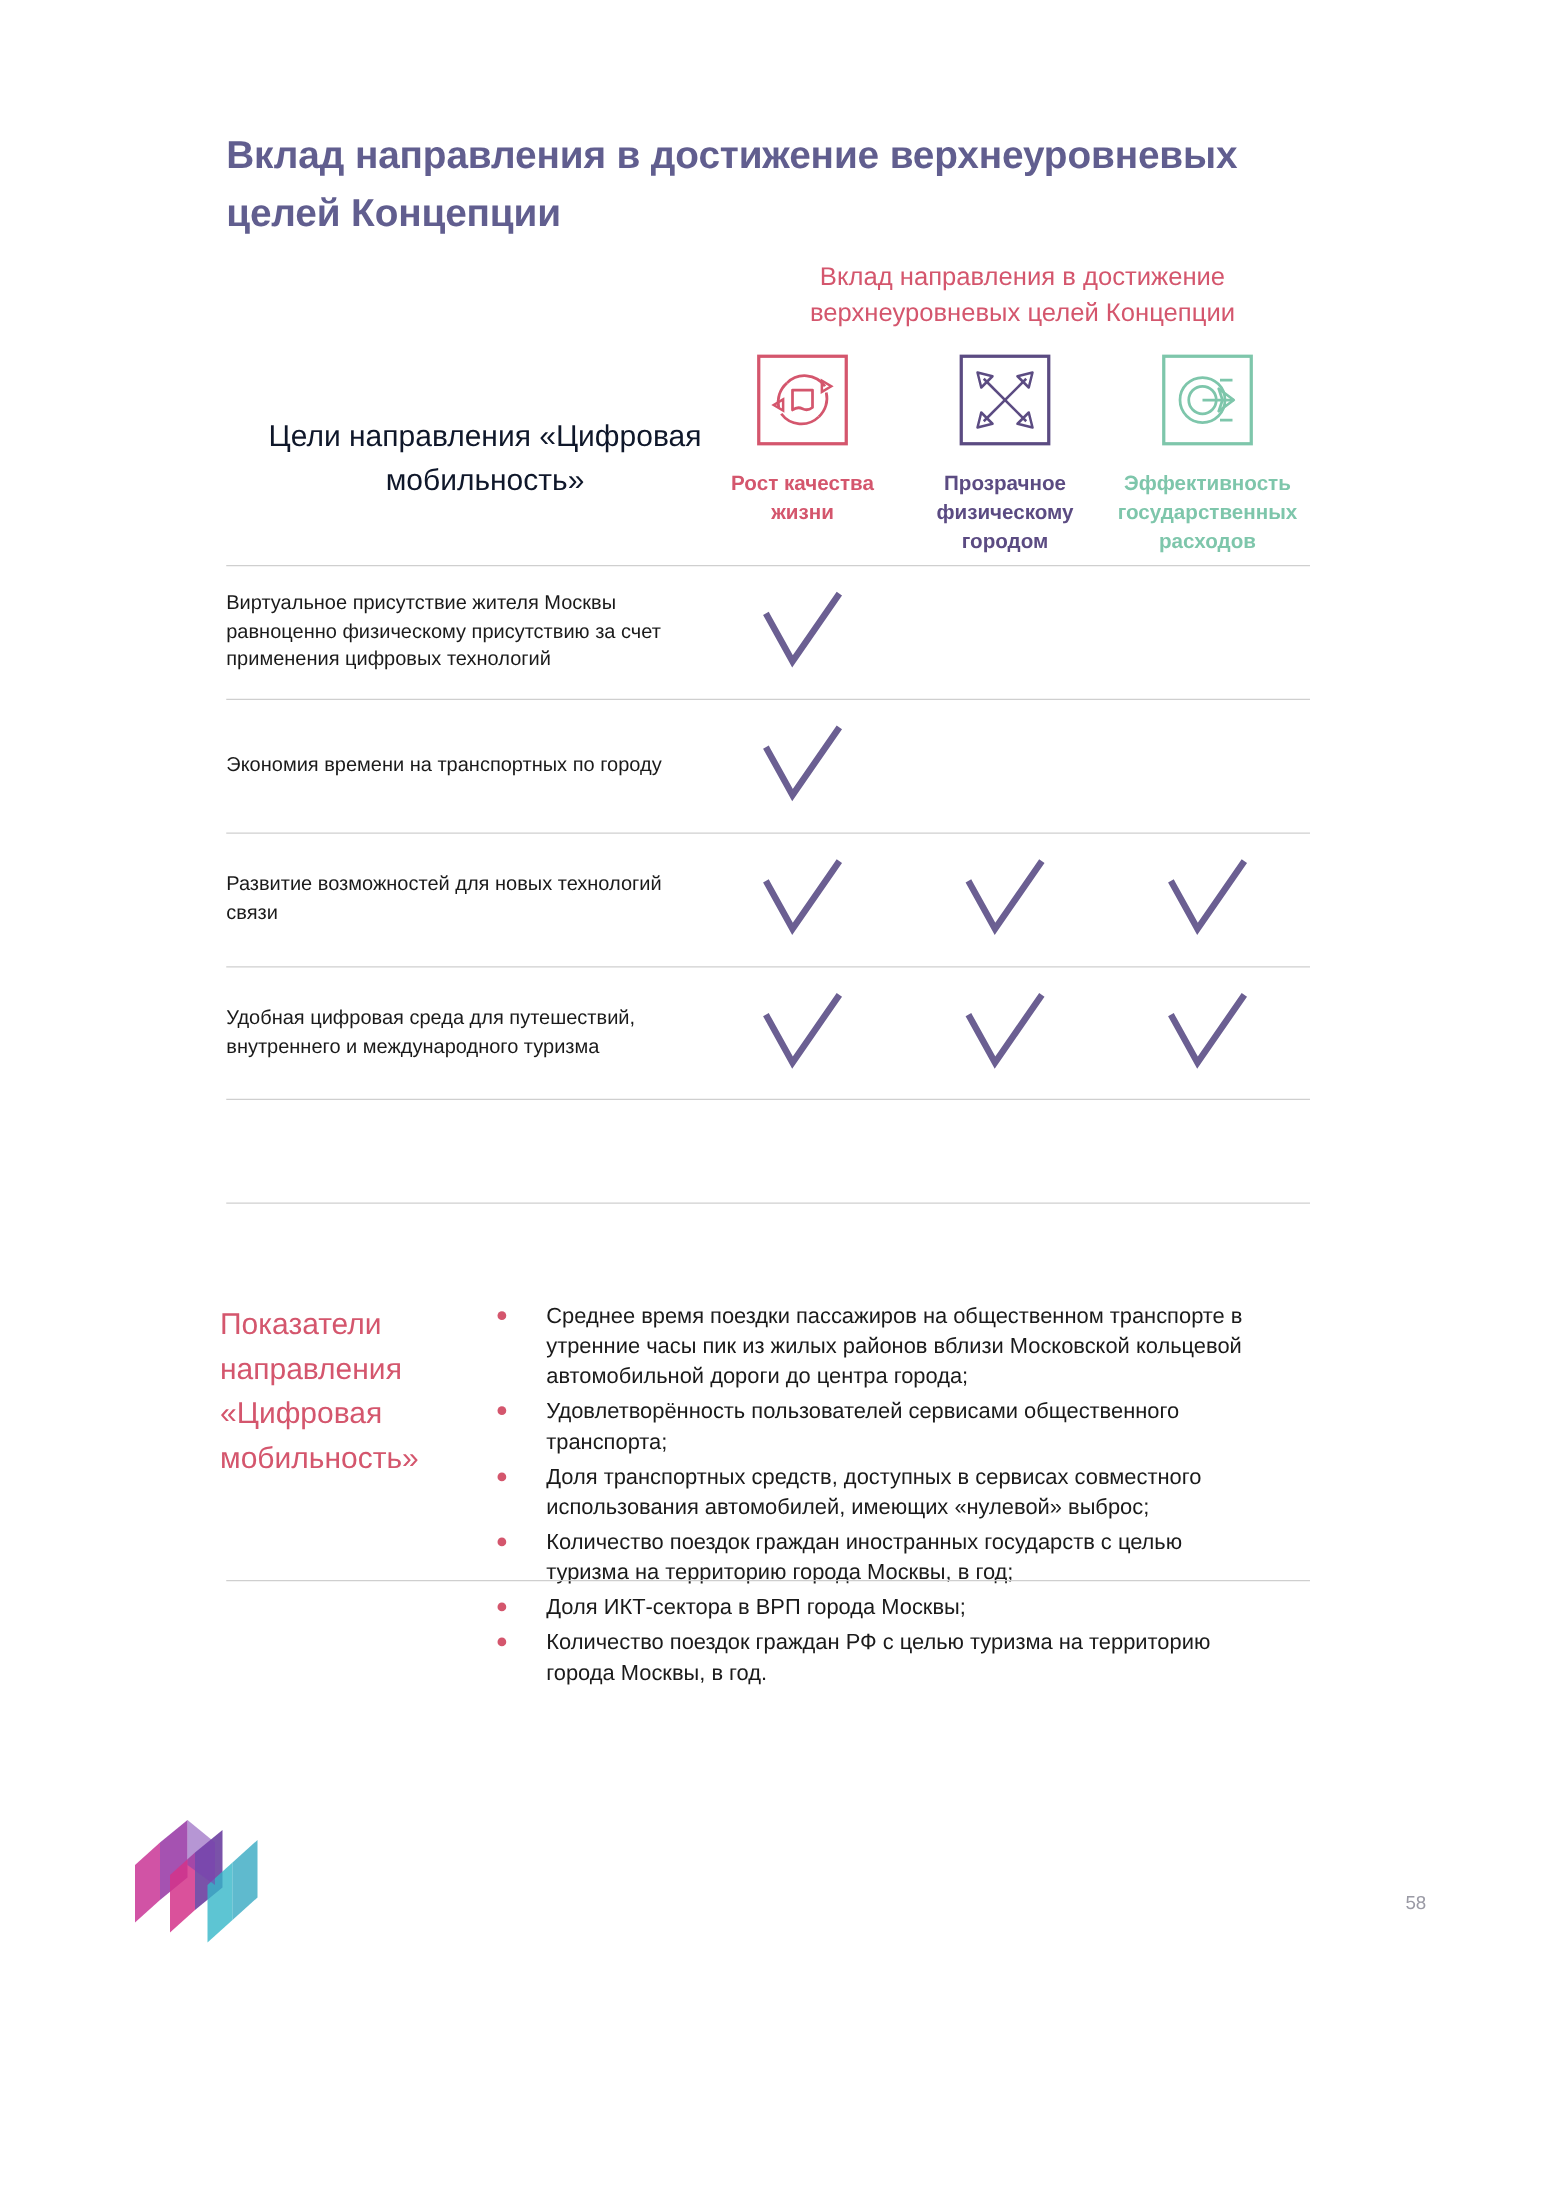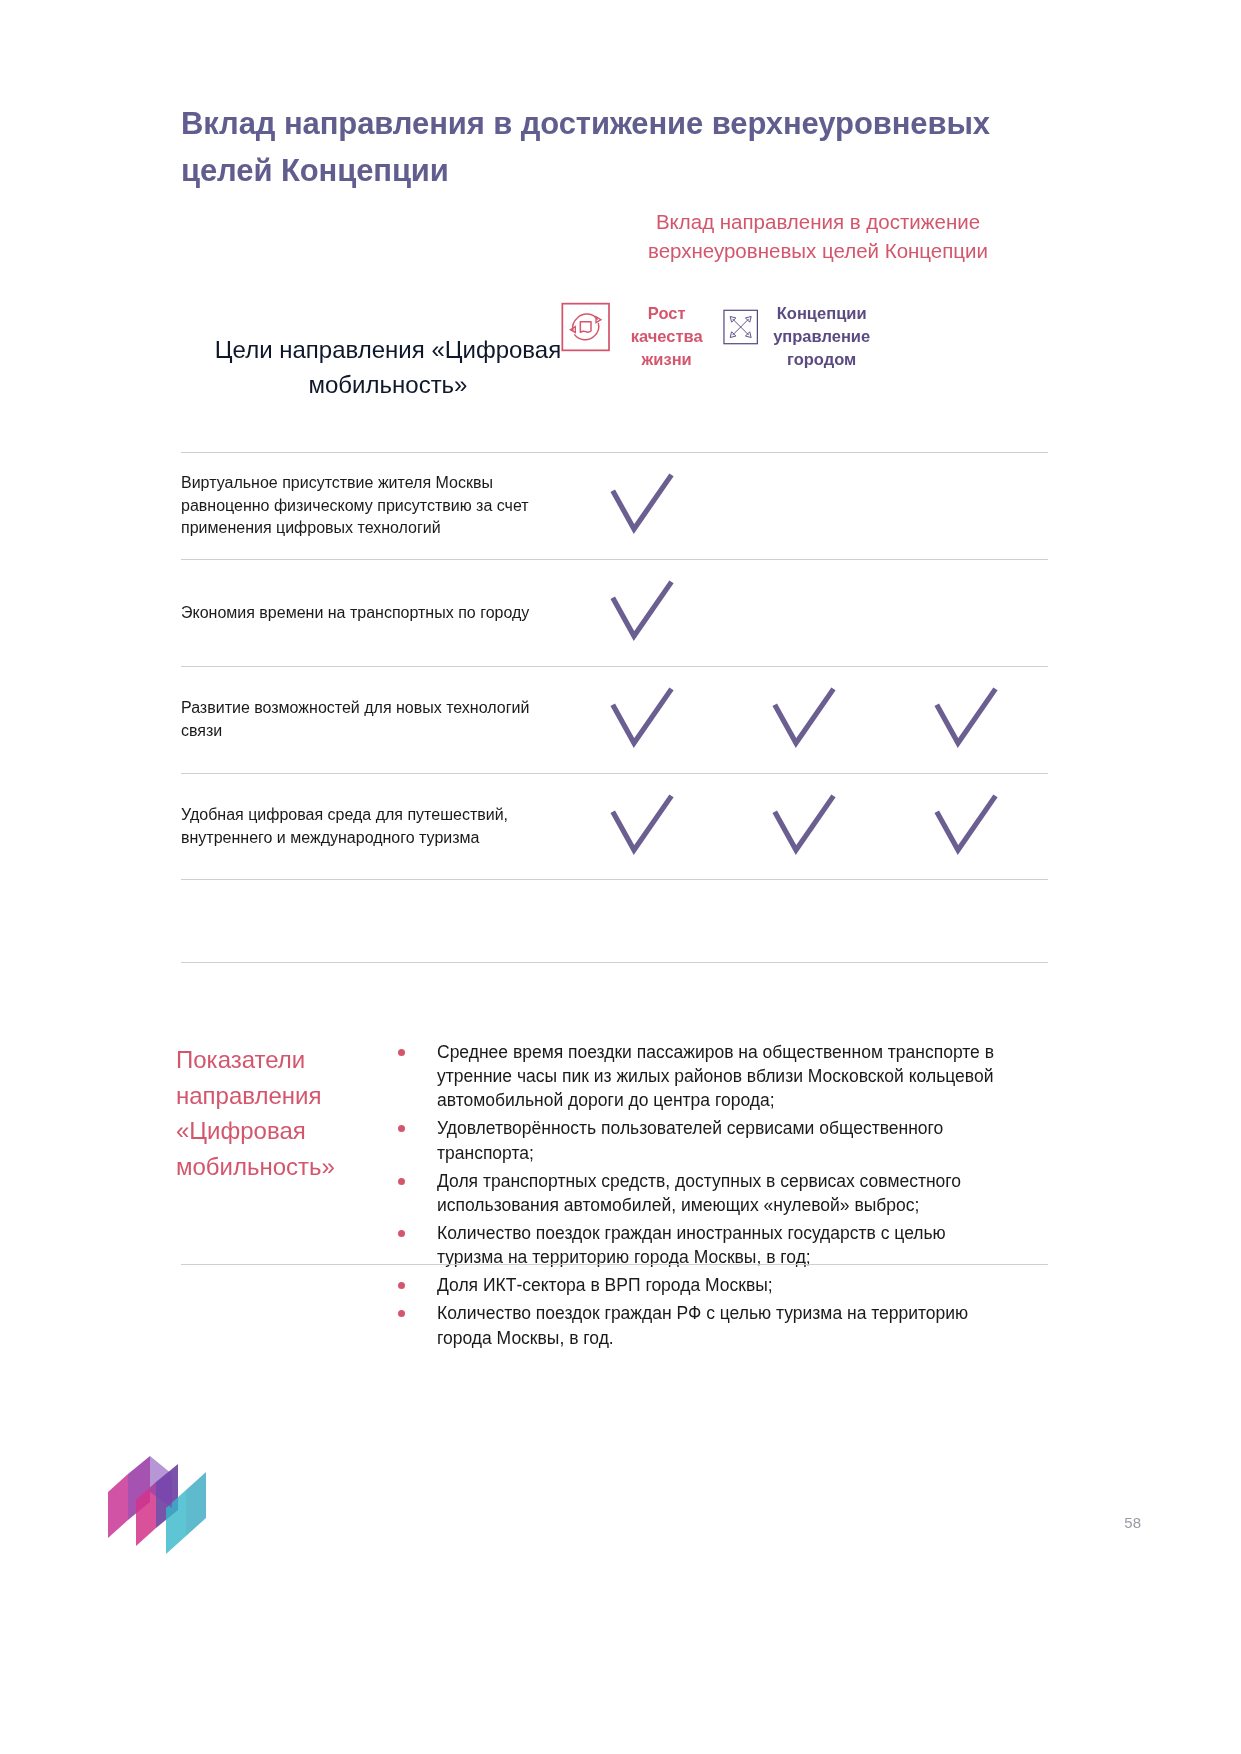--- a/index.html
+++ b/index.html
@@ -63,20 +63,21 @@
   .col-heads {
     position: absolute;
     left: 513px;
     top: 283px;
     width: 487px;
     display: flex;
   }
   .col-head {
     width: 162px;
     display: flex;
+    flex-direction: column;
     align-items: center;
   }
   .col-icon {
     width: 74px;
     height: 74px;
     display: block;
   }
   .col-title {
     margin-top: 19px;
     font-size: 16.5px;
@@ -225,23 +226,35 @@
     <div class="col-head c1">
       <svg class="col-icon" viewBox="0 0 74 74">
         <rect x="2" y="2" width="70" height="70" fill="none" stroke="#5b4b82" stroke-width="2.6"></rect>
         <line x1="20" y1="20" x2="54" y2="54" stroke="#5b4b82" stroke-width="2"></line>
         <line x1="54" y1="20" x2="20" y2="54" stroke="#5b4b82" stroke-width="2"></line>
         <polygon points="15,15 27,18 18,27" fill="none" stroke="#5b4b82" stroke-width="2" stroke-linejoin="round"></polygon>
         <polygon points="59,15 56,27 47,18" fill="none" stroke="#5b4b82" stroke-width="2" stroke-linejoin="round"></polygon>
         <polygon points="15,59 18,47 27,56" fill="none" stroke="#5b4b82" stroke-width="2" stroke-linejoin="round"></polygon>
         <polygon points="59,59 47,56 56,47" fill="none" stroke="#5b4b82" stroke-width="2" stroke-linejoin="round"></polygon>
       </svg>
-      <div class="col-title">Концепции управление городом</div>
-    </div>
-
+      <div class="col-title">Прозрачное физическому городом</div>
+    </div>
+
+    <div class="col-head c2">
+      <svg class="col-icon" viewBox="0 0 74 74">
+        <rect x="2" y="2" width="70" height="70" fill="none" stroke="#7ec6ab" stroke-width="2.6"></rect>
+        <circle cx="33" cy="37" r="18" fill="none" stroke="#7ec6ab" stroke-width="2.2"></circle>
+        <circle cx="33" cy="37" r="11" fill="none" stroke="#7ec6ab" stroke-width="2.2"></circle>
+        <line x1="33" y1="37" x2="58" y2="37" stroke="#7ec6ab" stroke-width="2.2"></line>
+        <path d="M58 37 L46 28 L49 37 L46 46 Z" fill="none" stroke="#7ec6ab" stroke-width="2.2" stroke-linejoin="round"></path>
+        <line x1="47" y1="21" x2="57" y2="21" stroke="#7ec6ab" stroke-width="2.2"></line>
+        <line x1="47" y1="53" x2="57" y2="53" stroke="#7ec6ab" stroke-width="2.2"></line>
+      </svg>
+      <div class="col-title">Эффективность государственных расходов</div>
+    </div>
   </div>
 
   <div class="matrix">
 
     <div class="m-row">
       <div class="m-goal">Виртуальное присутствие жителя Москвы равноценно физическому присутствию за счет применения цифровых технологий</div>
       <div class="m-cells">
         <div class="m-cell">
           <svg class="check" viewBox="0 0 72 66">
             <path d="M8 20 L28 56 L64 4" fill="none" stroke="#6b5f92" stroke-width="5.2" stroke-linecap="square" stroke-linejoin="miter"></path>

